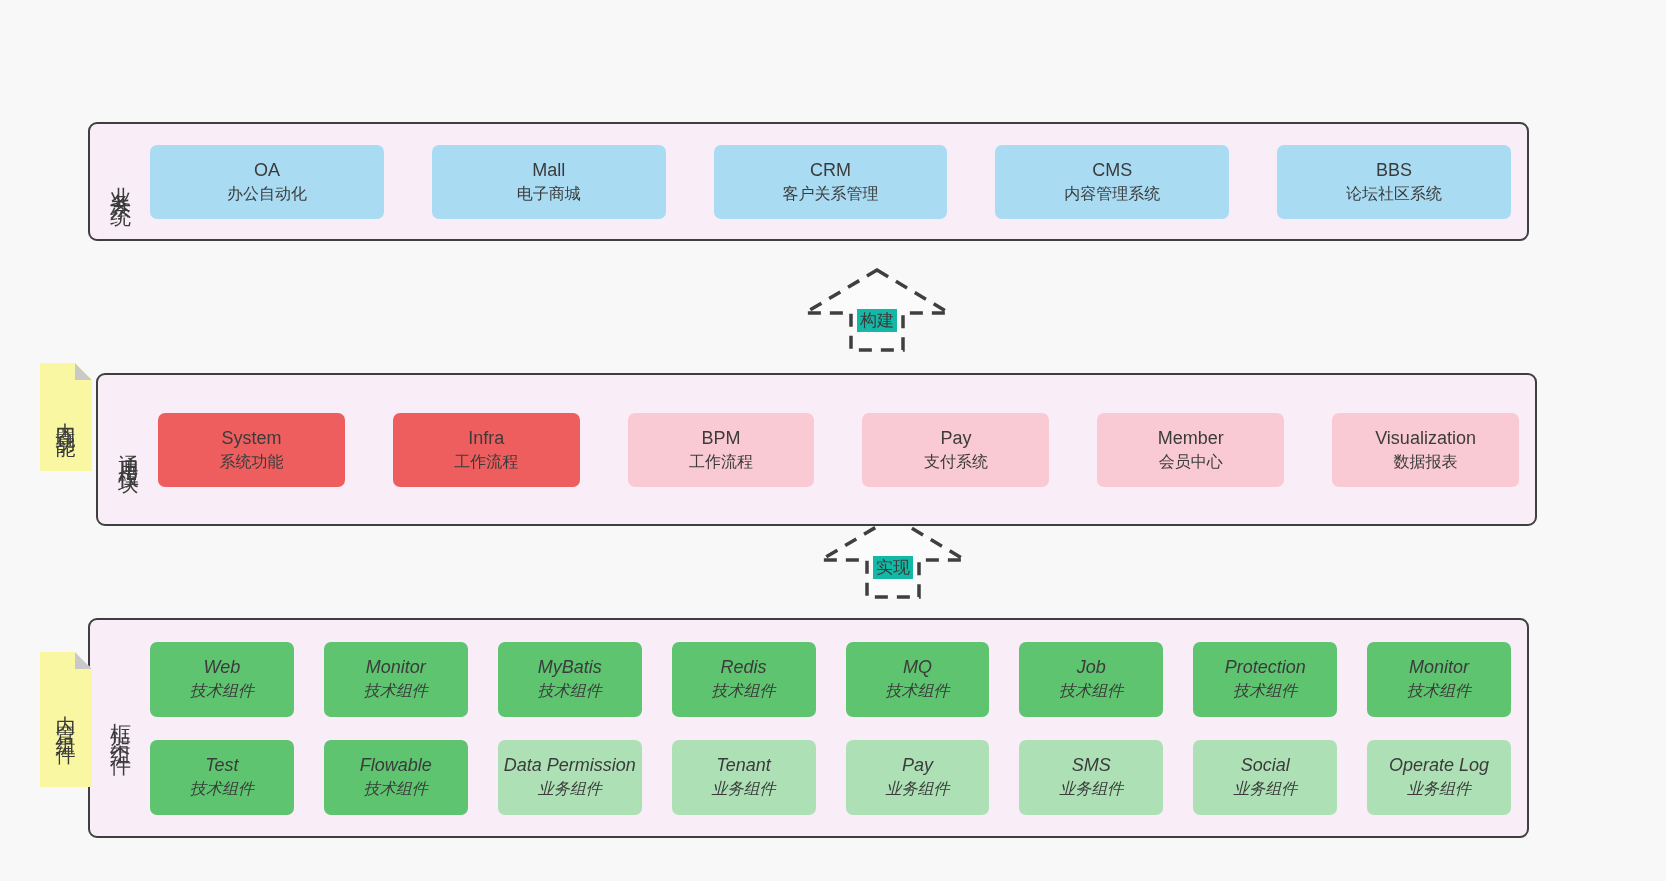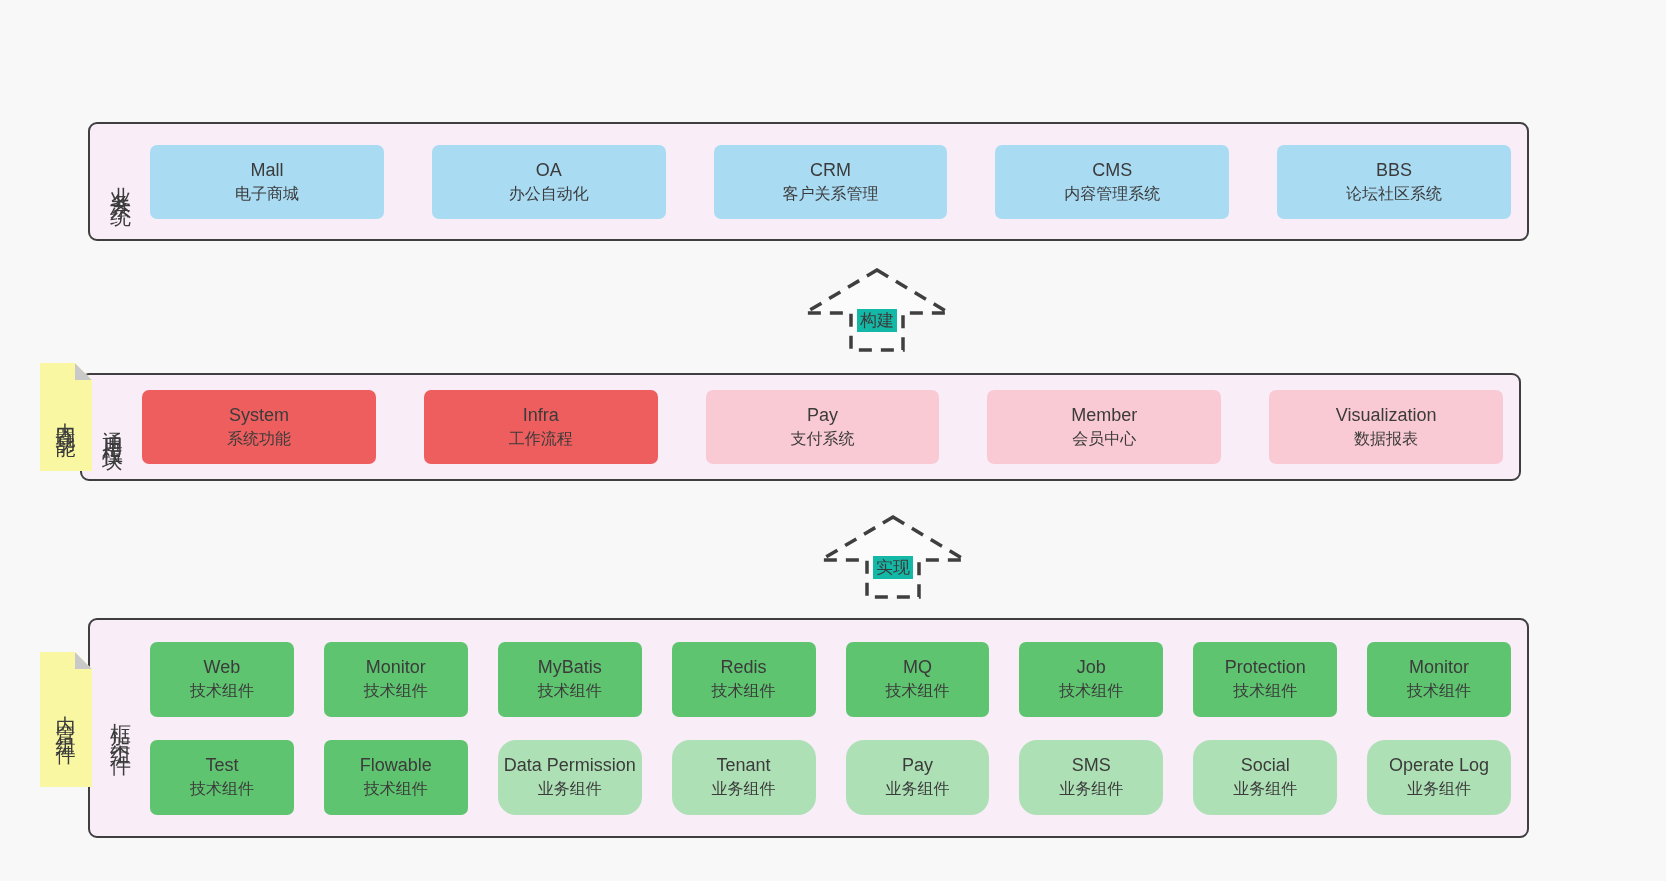--- a/index.html
+++ b/index.html
@@ -12,53 +12,53 @@
   }
   .panel{
     position:absolute;
     background:var(--panel-bg,#f9eef8);
     border:2px solid var(--panel-border,#3f3f3f);
     border-radius:9px;
     box-sizing:border-box;
     z-index:1;
   }
   #panel-business{left:88px;top:122px;width:1441px;height:119px;}
-  #panel-modules{left:80px;top:373px;width:1441px;height:108px;}
+  #panel-modules{left:96px;top:373px;width:1441px;height:153px;}
   #panel-components{left:88px;top:618px;width:1441px;height:220px;}
 
   .panel-label{
     position:absolute;left:8px;top:0;bottom:0;width:46px;
     display:flex;align-items:center;justify-content:center;
   }
   .panel-label span{
     writing-mode:vertical-rl;text-orientation:upright;
     font-size:21px;letter-spacing:6px;line-height:1;
   }
   #panel-components .panel-label span{letter-spacing:11px;}
 
   .rows{
     position:absolute;left:60px;right:16px;top:0;bottom:0;
     display:flex;flex-direction:column;justify-content:center;gap:23px;
   }
   .row{display:flex;height:74px;}
   #panel-business .row,#panel-modules .row{gap:48px;}
-  #panel-components .row{gap:30px;height:75px;}
+  #panel-components .row{gap:30px;height:75px;font-style:italic;}
 
   .box{
     flex:1;border-radius:7px;
     display:flex;flex-direction:column;align-items:center;justify-content:center;
     text-align:center;padding:2px 4px;box-sizing:border-box;
   }
   .box .en{font-size:18px;line-height:23px;}
   .box .zh{font-size:16px;line-height:23px;}
   .v-blue{background:var(--blue,#a9dbf3);}
   .v-red{background:var(--red,#ef5e5e);}
   .v-pink{background:var(--pink,#facad4);}
   .v-green{background:var(--green,#5ec46f);}
-  .v-green-light{background:var(--green-light,#aee0b6);border-radius:18px;}
+  .v-green-light{background:var(--green-light,#aee0b6);}
 
   .arrow{position:absolute;width:148px;height:84px;z-index:0;}
   .arrow svg{display:block;width:148px;height:84px;}
   .arrow polygon{
     fill:#fbfbfb;stroke:var(--panel-border,#3f3f3f);
     stroke-width:3.5;stroke-dasharray:13 9;
   }
   .arrow .arrow-label{
     position:absolute;left:50%;top:41px;transform:translateX(-50%);
     font-size:17px;background:#14b8a6;padding:0 3px;white-space:nowrap;
@@ -88,26 +88,26 @@
 </head>
 <body>
 
 <div class="panel" id="panel-business">
   <div class="panel-label">
     <span>业务系统</span>
   </div>
   <div class="rows">
       <div class="row">
         <div class="box v-blue">
+          <div class="en">OA</div>
+          <div class="zh">办公自动化</div>
+        </div>
+        <div class="box v-blue">
           <div class="en">Mall</div>
           <div class="zh">电子商城</div>
-        </div>
-        <div class="box v-blue">
-          <div class="en">OA</div>
-          <div class="zh">办公自动化</div>
         </div>
         <div class="box v-blue">
           <div class="en">CRM</div>
           <div class="zh">客户关系管理</div>
         </div>
         <div class="box v-blue">
           <div class="en">CMS</div>
           <div class="zh">内容管理系统</div>
         </div>
         <div class="box v-blue">
@@ -137,20 +137,24 @@
       <div class="row">
         <div class="box v-red">
           <div class="en">System</div>
           <div class="zh">系统功能</div>
         </div>
         <div class="box v-red">
           <div class="en">Infra</div>
           <div class="zh">工作流程</div>
         </div>
         <div class="box v-pink">
+          <div class="en">BPM</div>
+          <div class="zh">工作流程</div>
+        </div>
+        <div class="box v-pink">
           <div class="en">Pay</div>
           <div class="zh">支付系统</div>
         </div>
         <div class="box v-pink">
           <div class="en">Member</div>
           <div class="zh">会员中心</div>
         </div>
         <div class="box v-pink">
           <div class="en">Visualization</div>
           <div class="zh">数据报表</div>

